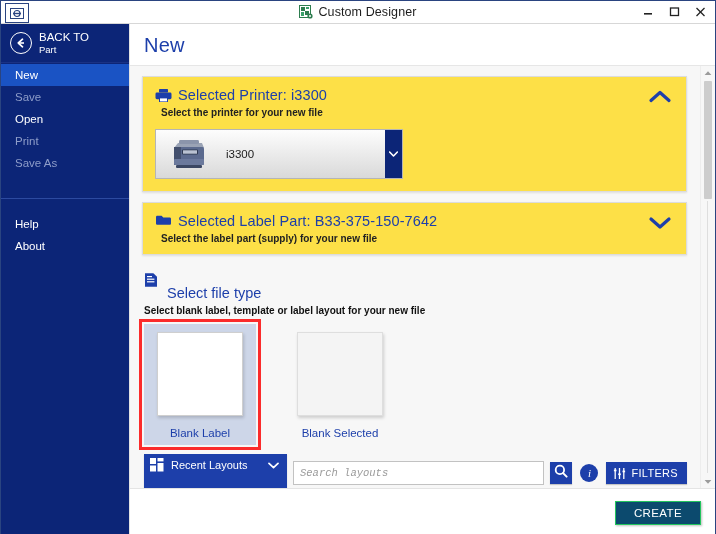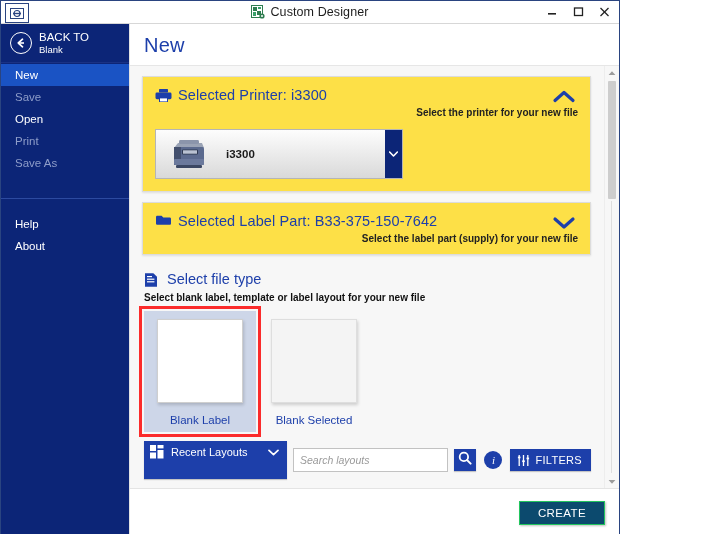--- a/index.html
+++ b/index.html
@@ -3,21 +3,21 @@
 <meta charset="utf-8">
 <style>
   html,body{margin:0;padding:0;}
   body{
     width:716px;height:534px;overflow:hidden;
     font-family:"Liberation Sans", sans-serif;
     background:#ffffff;
     -webkit-font-smoothing:antialiased;
   }
   .app{
-    position:relative;width:620px;height:534px;
+    position:relative;width:716px;height:534px;
     box-sizing:border-box;
     border:1px solid #2a4480;
     background:#ffffff;
   }
 
   
   .titlebar{
     position:relative;height:22px;width:100%;
     background:#ffffff;
     border-bottom:1px solid #d7d7d7;
@@ -108,51 +108,51 @@
     padding:10px 12px 12px 12px;
     margin-bottom:10px;position:relative;
   }
   .card-head{display:flex;align-items:flex-start;}
   .card-icon{width:17px;flex:0 0 17px;margin-right:6px;margin-top:1px;}
   .card-icon svg{display:block;}
   .card-title{
     font-size:14.5px;color:#1d3faa;font-weight:400;letter-spacing:.1px;
   }
   .card-sub{
-    font-size:10px;color:#222222;font-weight:bold;margin-top:4px;margin-left:17px;text-align:right;
+    font-size:10px;color:#222222;font-weight:bold;margin-top:4px;margin-left:6px;
   }
   .chev{
     position:absolute;right:14px;top:12px;width:24px;height:18px;
   }
   .chev svg{display:block;}
 
   
-  .printer-row{margin-top:11px;display:flex;font-weight:bold;}
+  .printer-row{margin-top:11px;display:flex;}
   .printer-select{
     width:246px;height:48px;display:flex;align-items:stretch;
     border:1px solid #b5b5b5;
     background:linear-gradient(#fdfdfd,#d9d9d9);
   }
   .printer-left{flex:1;display:flex;align-items:center;padding-left:10px;min-width:0;}
   .printer-thumb{width:46px;height:38px;flex:0 0 46px;}
   .printer-thumb svg{display:block;}
   .printer-name{font-size:11.5px;color:#1a1a1a;margin-left:14px;}
   .printer-arrow{
     width:17px;flex:0 0 17px;background:#0c2577;
     display:flex;align-items:center;justify-content:center;
   }
   .printer-arrow svg{display:block;}
 
   
   .sect{margin:16px 0 0 2px;}
   .sect-head{display:flex;align-items:flex-start;}
-  .sect-title{font-size:14.5px;color:#1d3faa;}
+  .sect-title{font-size:14.5px;color:#1d3faa;margin-top:14px;}
   .sect-sub{font-size:10px;color:#111;font-weight:bold;margin-top:4px;}
 
-  .tiles{display:flex;gap:2px;margin-top:8px;}
+  .tiles{display:flex;gap:28px;margin-top:8px;}
   .tile{
     width:112px;position:relative;
     display:flex;flex-direction:column;align-items:center;
     padding:8px 0 6px 0;
   }
   .tile.selected{
     background:#cdd6e8;
     outline:3px solid #fb2b2b;
     outline-offset:2px;
   }
@@ -180,21 +180,21 @@
   .btn-recent .grid{width:14px;height:14px;flex:0 0 14px;}
   .btn-recent .grid svg{display:block;}
   .btn-recent .lbl{flex:1;}
   .btn-recent .cv{width:12px;flex:0 0 12px;}
   .searchbox{
     flex:1;height:22px;border:1px solid #c2c2c2;background:#fff;
     display:flex;align-items:center;min-width:0;
   }
   .searchbox input{
     border:0;outline:0;width:100%;height:20px;
-    font-family:Liberation Sans, sans-serif;font-size:10.5px;
+    font-family:Liberation Mono, monospace;font-size:10.5px;
     color:#333;padding:0 6px;font-style:italic;background:transparent;
   }
   .searchbox input::placeholder{color:#9a9a9a;font-style:italic;}
   .sqbtn{
     width:22px;height:22px;background:#1d3faa;
     display:flex;align-items:center;justify-content:center;
     box-shadow:0 1px 1px rgba(0,0,0,.2);
   }
   .infoicon{
     width:18px;height:18px;border-radius:50%;background:#1d3faa;
@@ -291,21 +291,21 @@
 
       <div class="backto">
         <span class="circ">
           <svg width="12" height="12" viewBox="0 0 12 12">
             <path d="M7.5 2.2 L3.3 6 L7.5 9.8" fill="none" stroke="#ffffff" stroke-width="1.7" stroke-linecap="round" stroke-linejoin="round"></path>
             <rect x="4" y="5.2" width="5" height="1.6" fill="#ffffff"></rect>
           </svg>
         </span>
         <span class="txts">
           <span class="t1">BACK TO</span>
-          <span class="t2">Blank</span>
+          <span class="t2">Part</span>
         </span>
       </div>
 
       <div class="navlist">
         <div class="navitem active">
           <span>New</span>
         </div>
         <div class="navitem disabled">
           <span>Save</span>
         </div>

